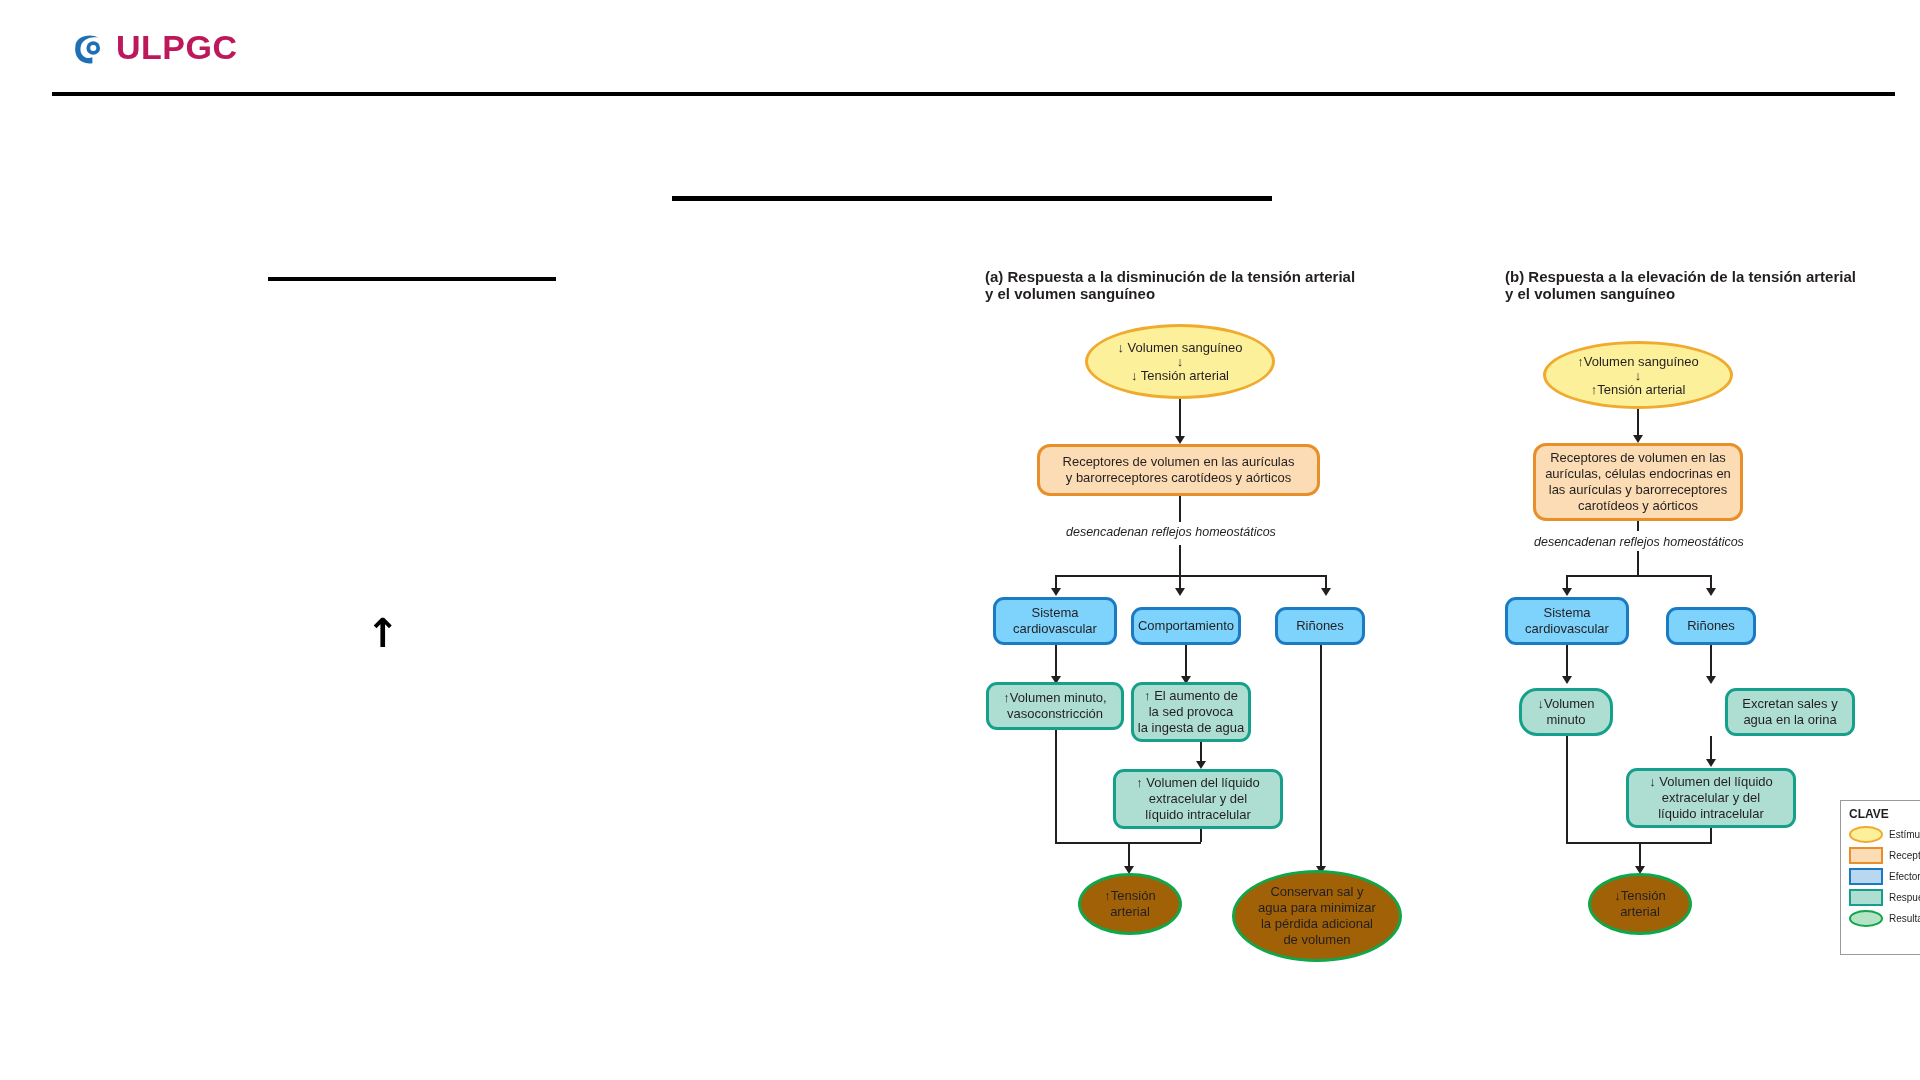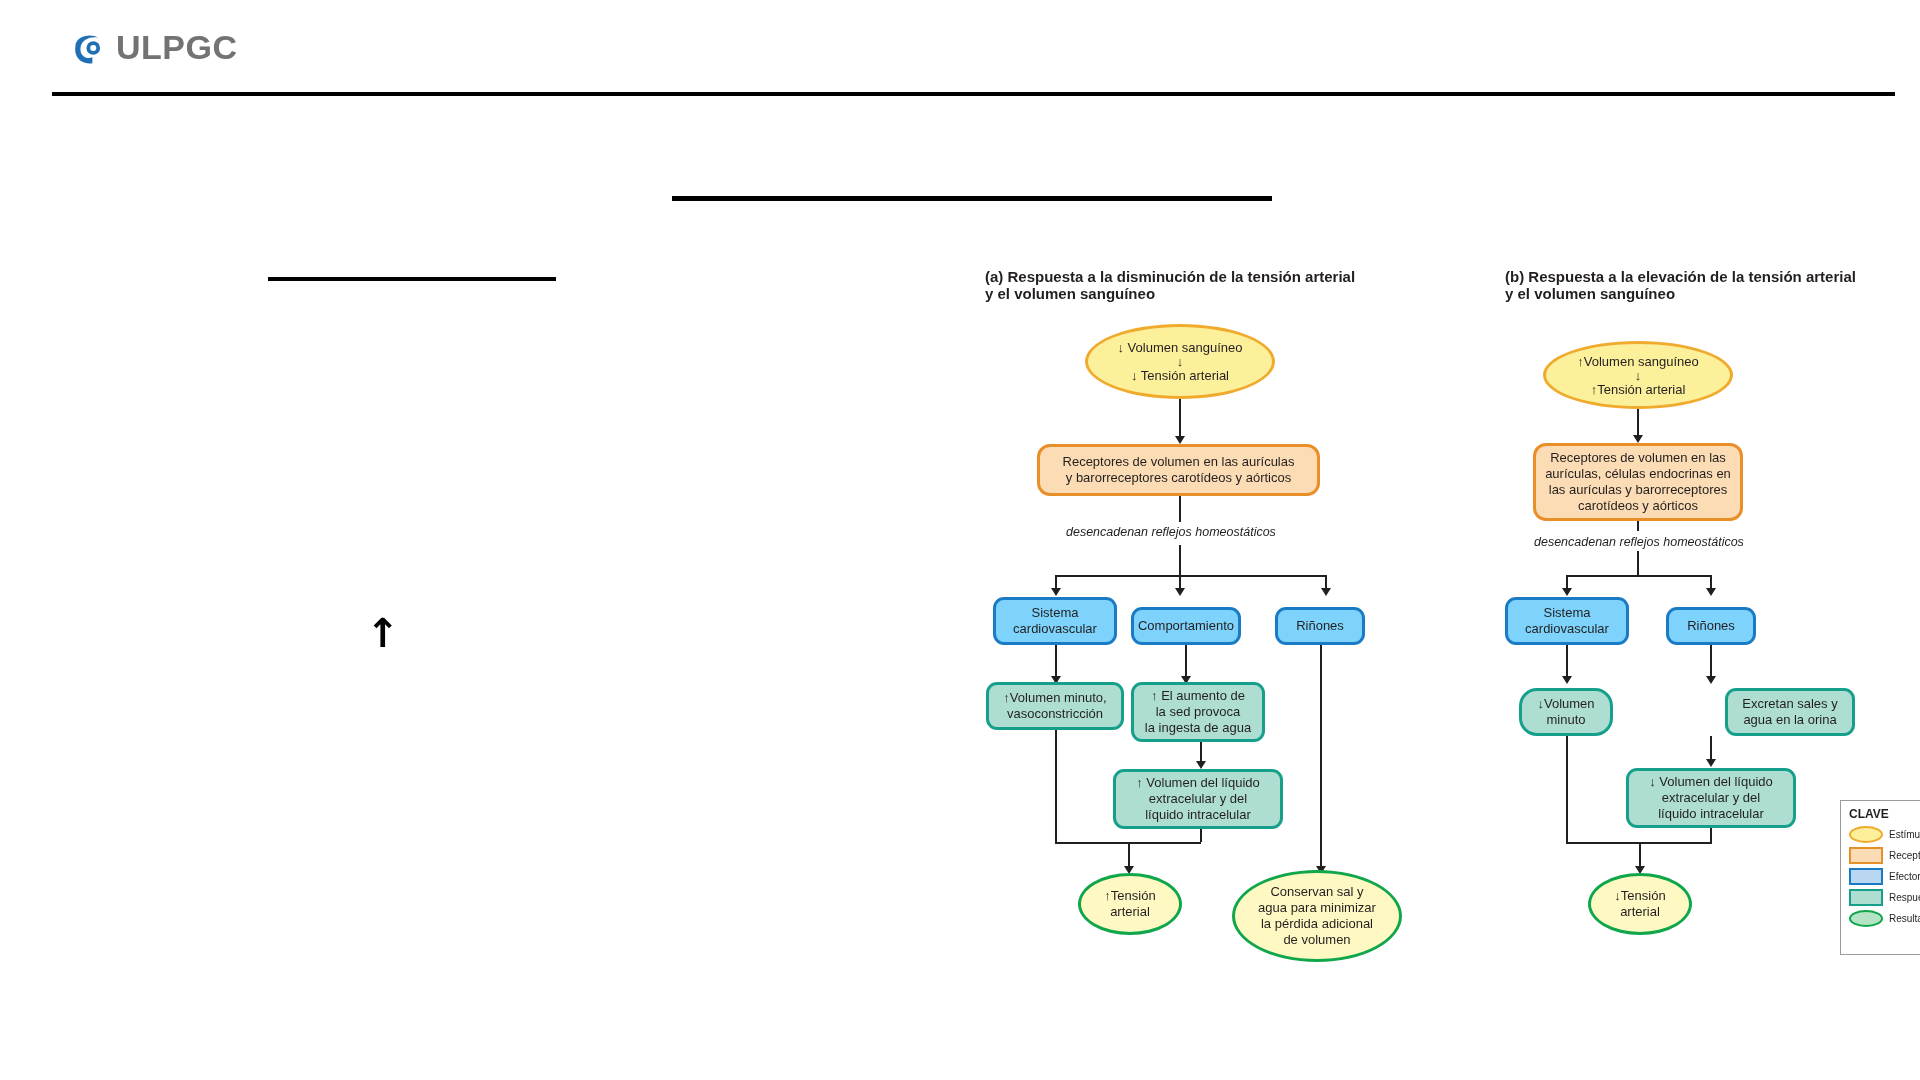--- a/index.html
+++ b/index.html
@@ -8,21 +8,21 @@
     background: #ffffff;
     font-family: "Liberation Sans", sans-serif;
     position: relative;
     overflow: hidden;
   }
 
   
   #header { position: absolute; left: 0; top: 0; width: 1920px; height: 100px; }
   #logo { position: absolute; left: 72px; top: 28px; display: flex; align-items: center; gap: 10px; }
   #logo-mark { width: 34px; height: 34px; }
-  #logo-text { font-size: 34px; font-weight: bold; letter-spacing: 0.5px; color: #737373; }
+  #logo-text { font-size: 34px; font-weight: bold; letter-spacing: 0.5px; color: #be185d; }
   #header-rule { position: absolute; left: 52px; top: 92px; width: 1843px; height: 4px; background: #000; }
 
   
   .bar { position: absolute; background: #000; }
   #title-bar  { left: 672px; top: 196px; width: 600px; height: 5px; }
   #sub-bar    { left: 268px; top: 277px; width: 288px; height: 4px; }
 
   #cursor-arrow {
     position: absolute; left: 366px; top: 613px;
     font-size: 40px; line-height: 1; color: #000; font-weight: bold;
@@ -54,21 +54,21 @@
   .box-orange {
     background: #fbdcb4; border: 3px solid #e88f2a; border-radius: 13px;
   }
   .box-blue {
     background: #7dd3fc; border: 3px solid #1a7bc4; border-radius: 11px;
   }
   .box-teal {
     background: #aeded2; border: 3px solid #16a08b; border-radius: 11px;
   }
   .ellipse-green {
-    background: #fef9c3; border: 3px solid #10a64a; border-radius: 50%;
+    background: #a16207; border: 3px solid #10a64a; border-radius: 50%;
   }
   .italic-note {
     position: absolute; font-size: 12.5px; font-style: italic; color: #231f20;
     white-space: nowrap;
   }
 
   
   .conn { position: absolute; background: #231f20; }
   .v { width: 2px; }
   .h { height: 2px; }
@@ -162,21 +162,21 @@
   <div class="arrowhead" style="left:1051px; top:676px;"></div>
   <div class="conn v" style="left:1185px; top:645px; height:35px;"></div>
   <div class="arrowhead" style="left:1181px; top:676px;"></div>
   <div class="conn v" style="left:1320px; top:645px; height:225px;"></div>
   <div class="arrowhead" style="left:1316px; top:866px;"></div>
 
   <div class="node box-teal" style="left:986px; top:682px; width:138px; height:48px;">
     <span>↑Volumen minuto,
 vasoconstricción</span>
   </div>
-  <div class="node box-teal" style="left:1131px; top:682px; width:134px; height:60px;justify-content:center;">
+  <div class="node box-teal" style="left:1131px; top:682px; width:120px; height:60px;justify-content:center;">
     <span>↑ El aumento de
 la sed provoca
 la ingesta de agua</span>
   </div>
 
   <div class="conn v" style="left:1200px; top:742px; height:23px;"></div>
   <div class="arrowhead" style="left:1196px; top:761px;"></div>
 
   <div class="node box-teal" style="left:1113px; top:769px; width:170px; height:60px;">
     <span>↑ Volumen del líquido

